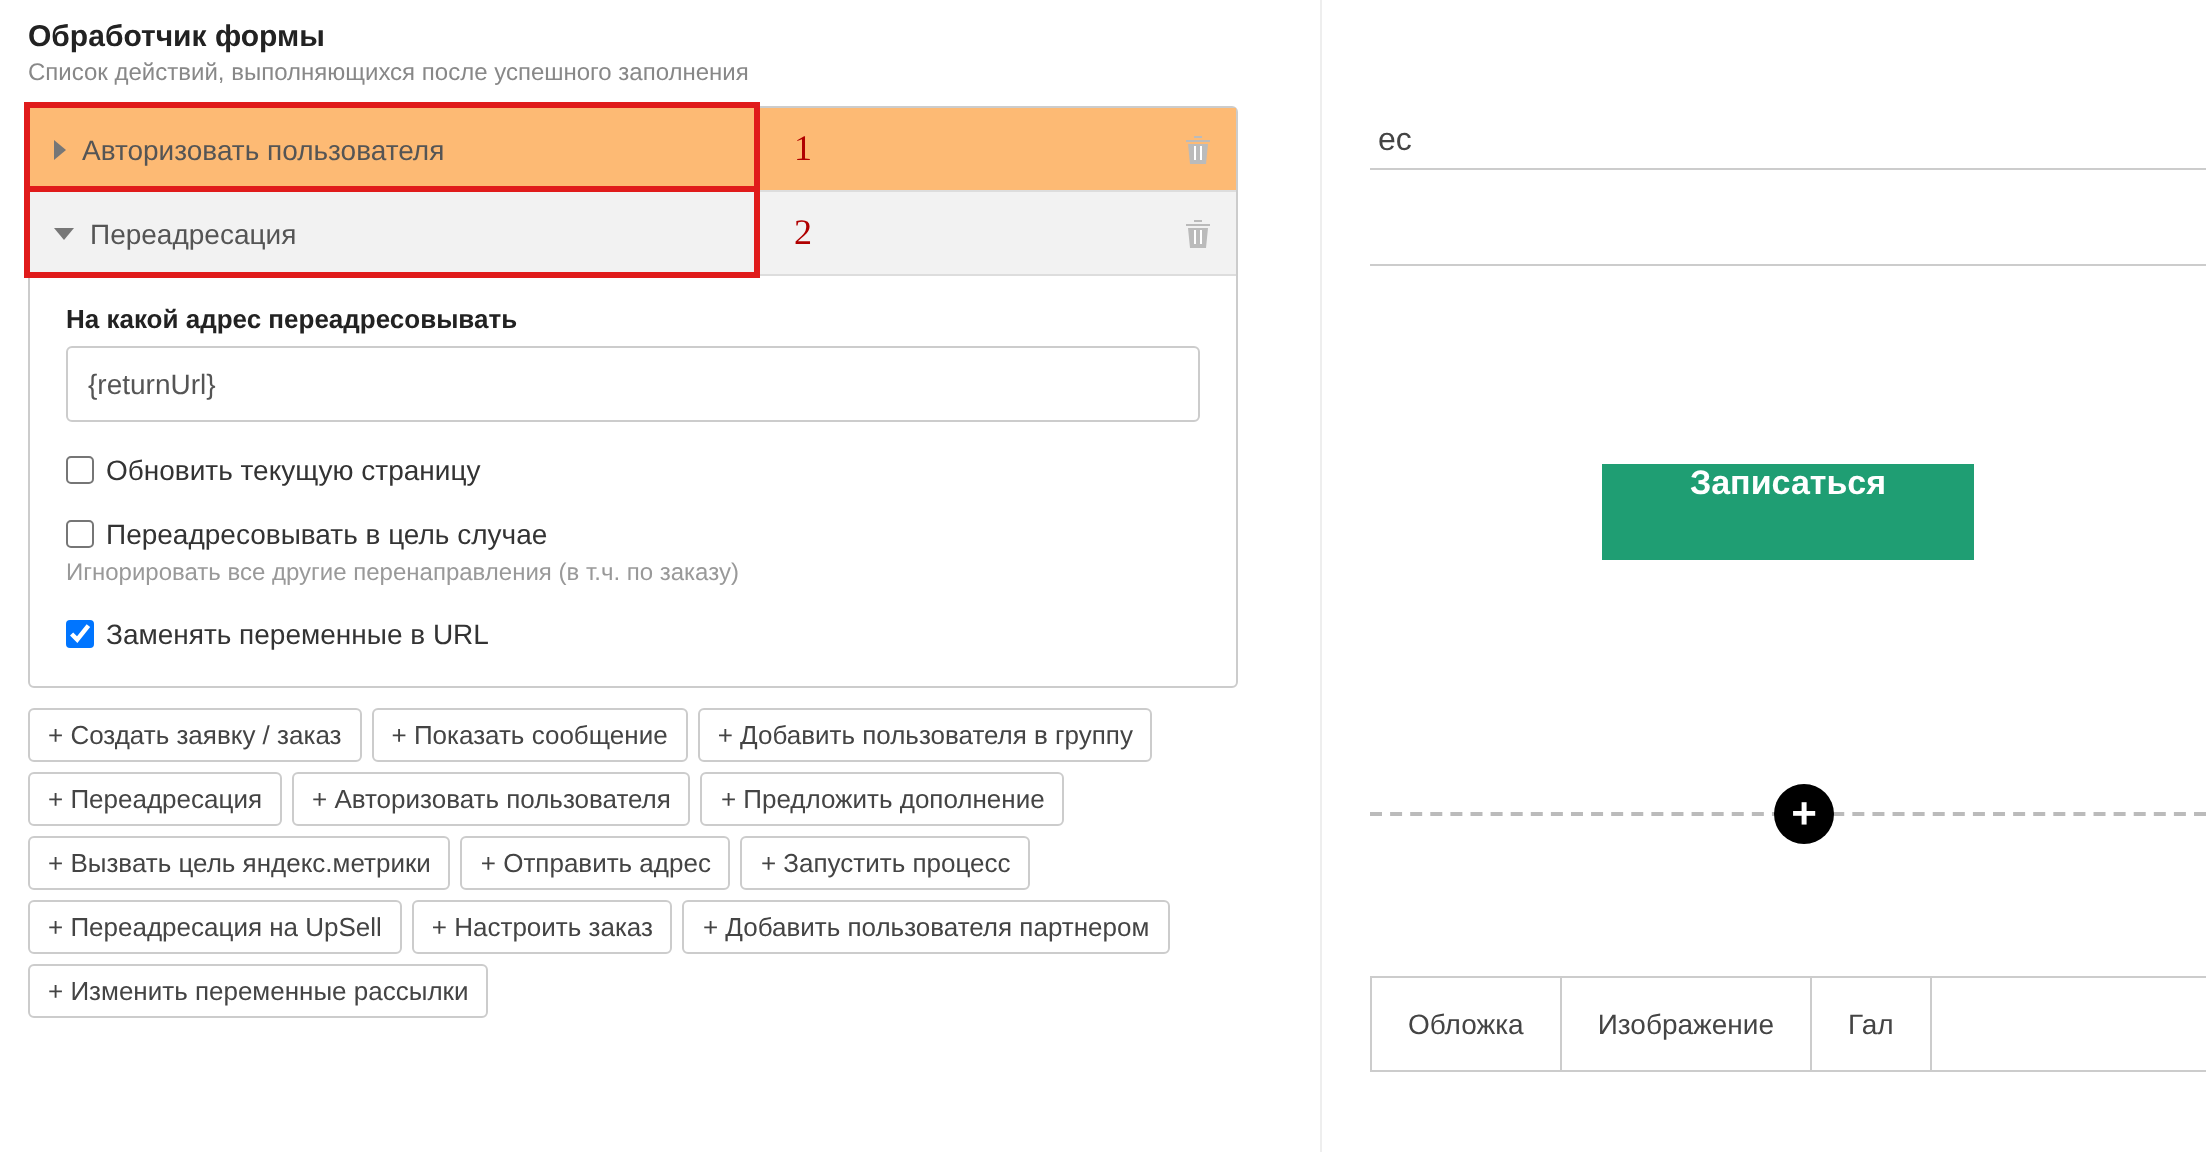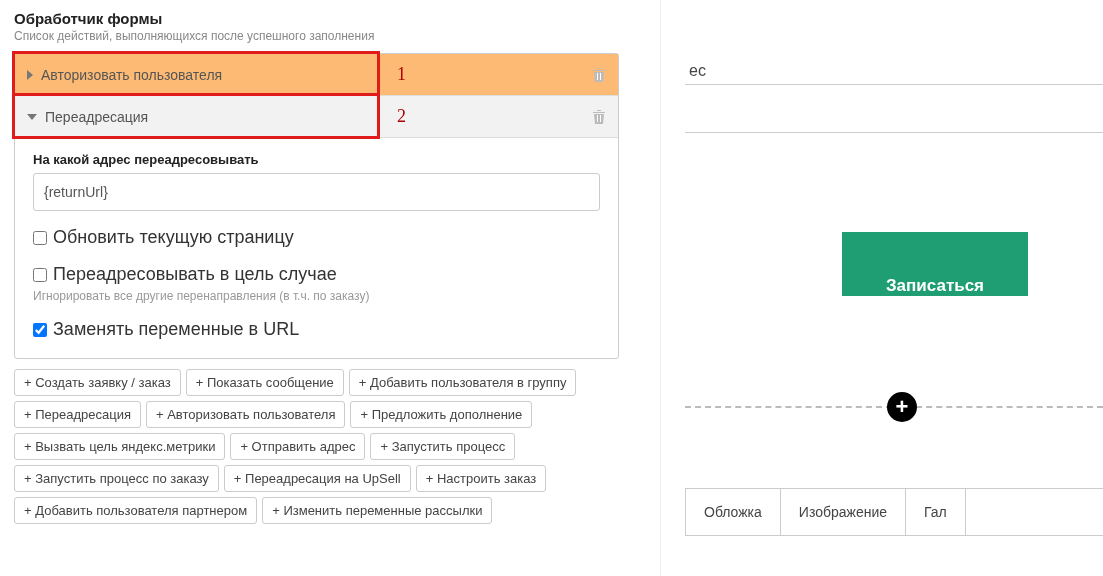--- a/index.html
+++ b/index.html
@@ -113,21 +113,21 @@
     display: flex;
     align-items: center;
     margin-top: 16px;
   }
   .check-row input[type=checkbox] {
     width: 14px;
     height: 14px;
     margin-right: 6px;
   }
   .check-label {
-    font-size: 18px;
+    font-size: 14px;
     color: #333;
   }
   .help-text {
     font-size: 12px;
     color: #999;
     margin-top: 4px;
     margin-left: 0;
   }
   .tag-row {
     display: flex;
@@ -167,30 +167,29 @@
     position: absolute;
     left: 24px;
     right: 0;
     border-bottom: 1px solid #ccc;
   }
   .green-btn {
     position: absolute;
     left: 140px;
     top: 232px;
     width: 186px;
-    height: 64px;
+    height: 48px;
     background: #1f9e73;
     color: #fff;
     font-size: 17px;
     font-weight: bold;
     display: flex;
-    align-items: flex-end;
+    align-items: flex-start;
     justify-content: center;
     cursor: pointer;
-    margin-left: 41px;
   }
   .dashed-line {
     position: absolute;
     left: 24px;
     right: 0;
     top: 406px;
     border-top: 2px dashed #bbb;
   }
   .add-circle {
     position: absolute;
@@ -296,21 +295,20 @@
   <div class="tag-row">
     <button class="tag-btn">+ Создать заявку / заказ</button>
     <button class="tag-btn">+ Показать сообщение</button>
     <button class="tag-btn">+ Добавить пользователя в группу</button>
     <button class="tag-btn">+ Переадресация</button>
     <button class="tag-btn">+ Авторизовать пользователя</button>
     <button class="tag-btn">+ Предложить дополнение</button>
     <button class="tag-btn">+ Вызвать цель яндекс.метрики</button>
     <button class="tag-btn">+ Отправить адрес</button>
     <button class="tag-btn">+ Запустить процесс</button>
-    <button class="tag-btn">+ Запустить процесс по заказу</button>
     <button class="tag-btn">+ Переадресация на UpSell</button>
     <button class="tag-btn">+ Настроить заказ</button>
     <button class="tag-btn">+ Добавить пользователя партнером</button>
     <button class="tag-btn">+ Изменить переменные рассылки</button>
   </div>
 
 </div>
 
 <div class="right-panel">
   <div class="right-top-text">ес</div>

